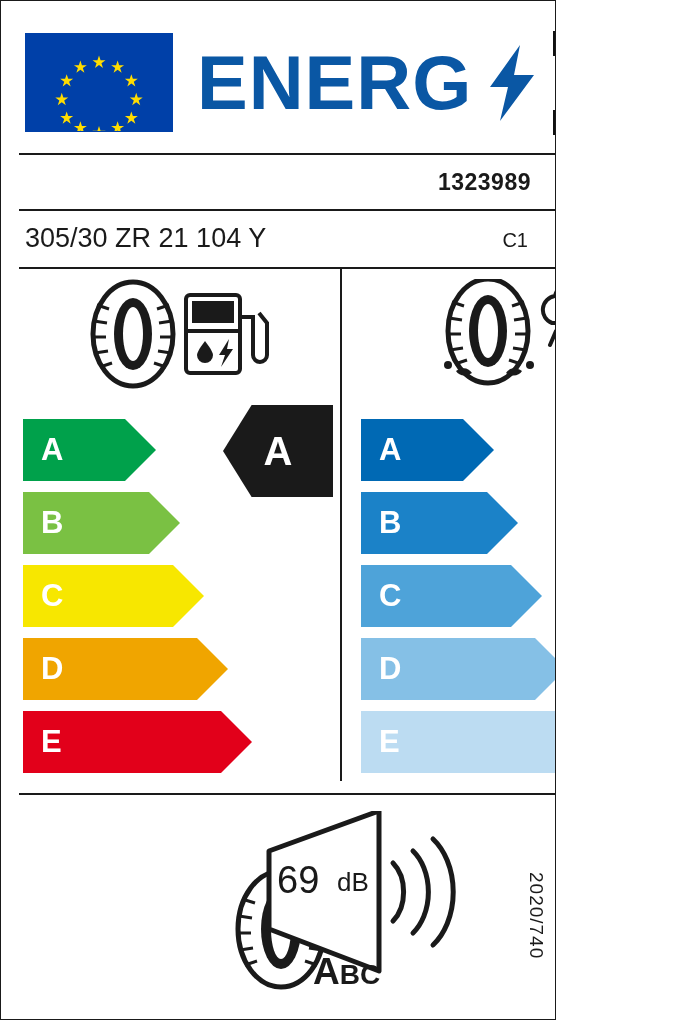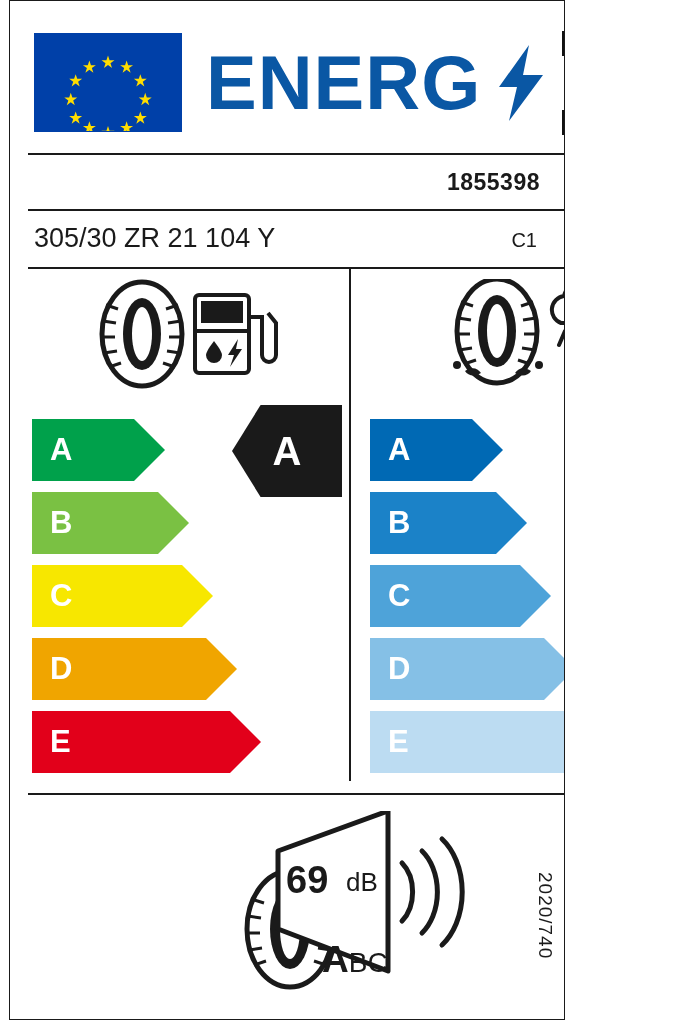--- a/index.html
+++ b/index.html
@@ -8,21 +8,20 @@
     background: #ffffff;
     font-family: "Liberation Sans", sans-serif;
   }
   .label {
     position: relative;
     width: 556px;
     height: 1020px;
     background: #ffffff;
     border: 1px solid #1a1a1a;
     overflow: hidden;
-    margin-left: 9px;
   }
 
   
   .header {
     position: absolute;
     left: 0; top: 0;
     width: 680px;
     height: 152px;
     display: flex;
     align-items: center;
@@ -171,33 +170,33 @@
   .noise-graphic {
     position: absolute;
     left: 218px; top: 10px;
     width: 250px; height: 190px;
   }
   .noise-value {
     position: absolute;
     left: 276px; top: 58px;
     font-size: 38px;
     color: #1a1a1a;
-    font-weight: bold;
   }
   .noise-unit {
     position: absolute;
     left: 336px; top: 66px;
     font-size: 26px;
     color: #1a1a1a;
   }
   .noise-class {
     position: absolute;
-    left: 312px; top: 138px;
+    left: 312px; top: 150px;
     font-size: 33px;
     color: #1a1a1a;
+    font-weight: bold;
   }
   .noise-class b { font-size: 37px; }
   .noise-class .dim { color: #1a1a1a; font-size: 28px; }
 
   
   .reg-date {
     position: absolute;
     right: 8px; bottom: 60px;
     font-size: 19px;
     color: #1a1a1a;
@@ -344,21 +343,21 @@
           <rect x="14" y="28" width="1" height="1"></rect>
         <rect x="18" y="28" width="2" height="1"></rect>
           <rect x="22" y="28" width="1" height="1"></rect>
         <rect x="25" y="28" width="1" height="1"></rect>
       </g>
     </svg>
   </div>
 
   <div class="hline" style="top:152px;"></div>
 
-  <div class="product-code">1855398</div>
+  <div class="product-code">1323989</div>
 
   <div class="hline" style="top:208px;"></div>
 
   <div class="tyre-size">305/30 ZR 21 104 Y</div>
   <div class="tyre-class">C1</div>
 
   <div class="hline" style="top:266px;"></div>
 
   <div class="vline" style="left:339px; top:268px; height:512px;"></div>
 

